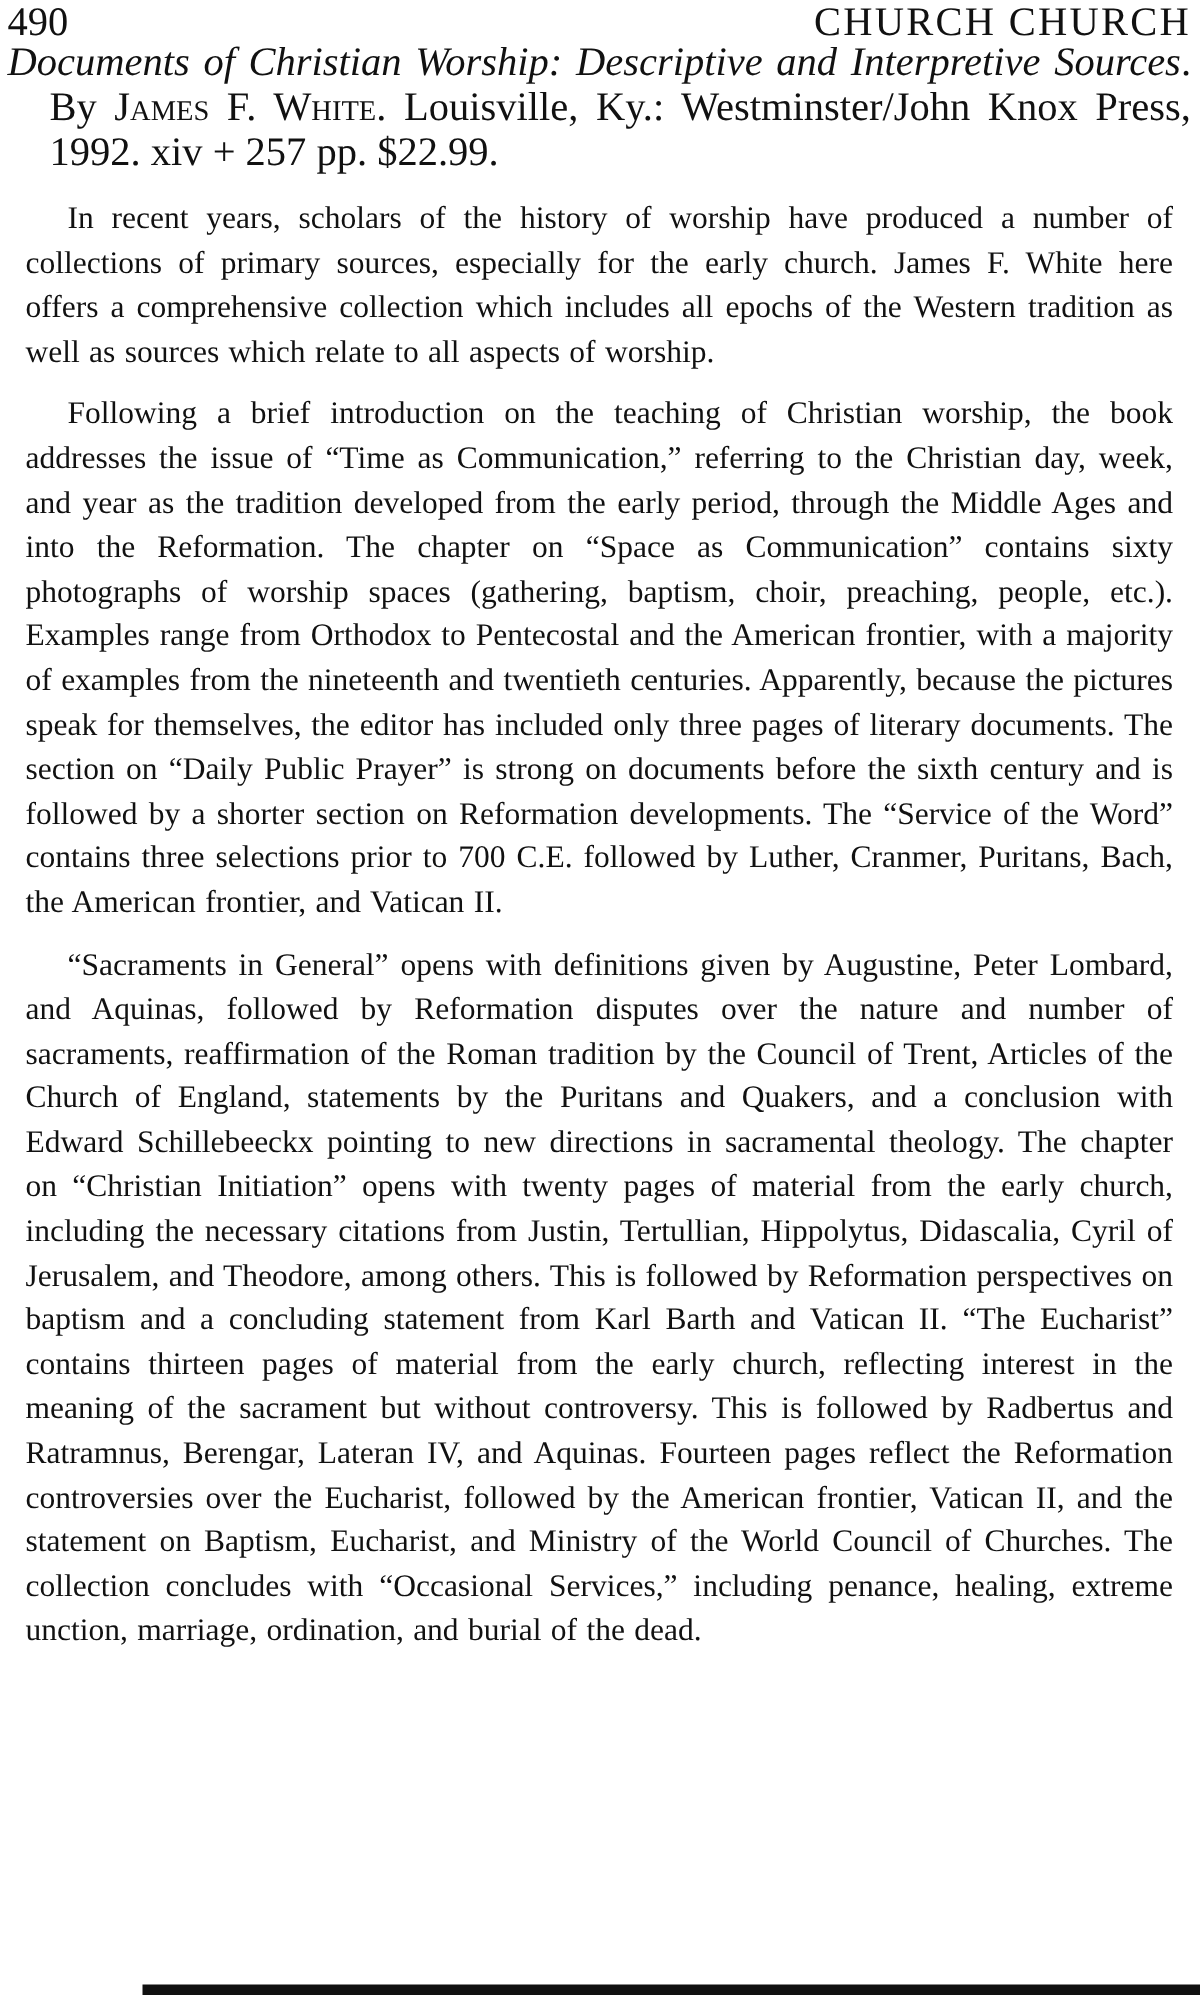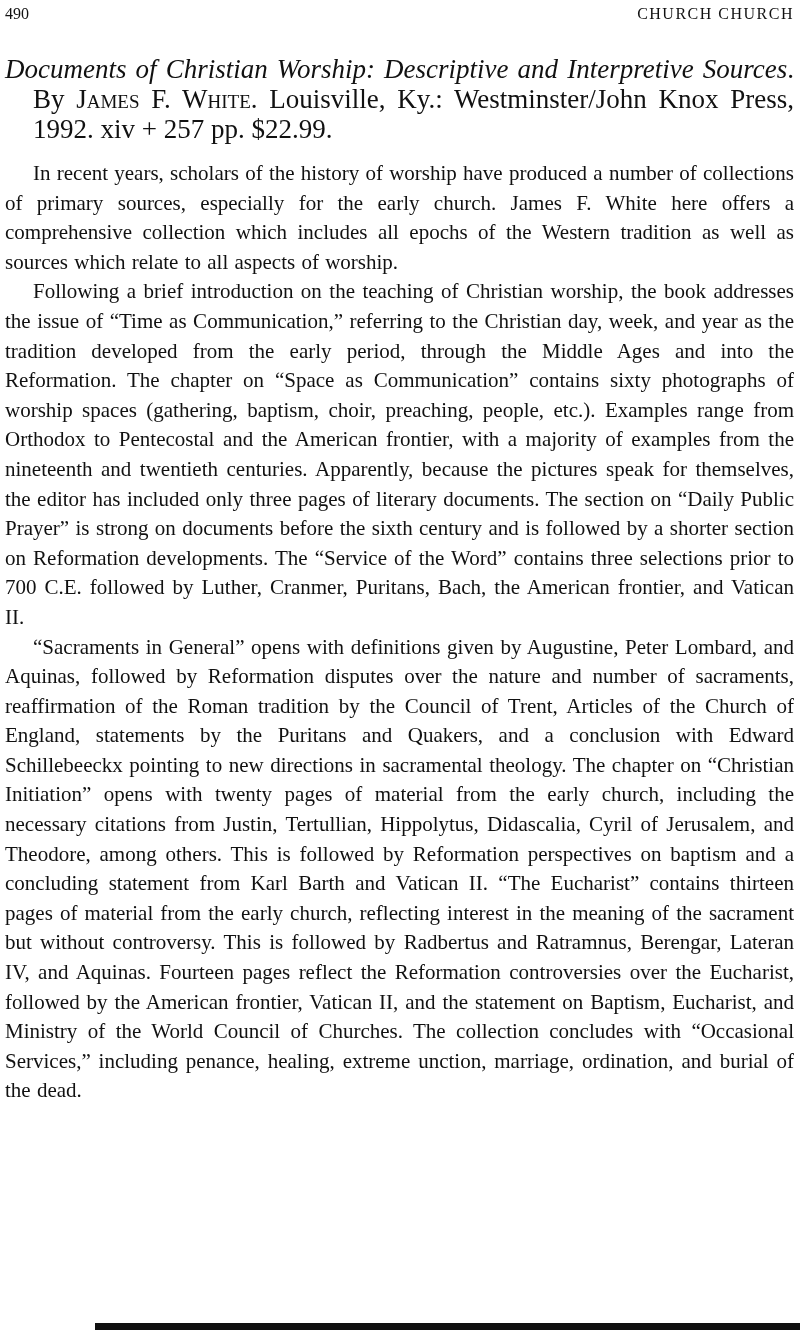--- a/index.html
+++ b/index.html
@@ -15,23 +15,22 @@
     padding: 2px 6px 0 5px;
     background: #ffffff;
     color: #111111;
     font-family: "Liberation Serif", "DejaVu Serif", serif;
     overflow: hidden;
   }
   .page-header {
     display: flex;
     justify-content: space-between;
     align-items: flex-start;
-    font-size: 16px;
+    font-size: 27px;
     line-height: 24px;
-    margin-bottom: 28px;
   }
   .page-number {
     font-weight: normal;
   }
   .journal-title {
     letter-spacing: 1.5px;
     font-weight: normal;
   }
   .citation {
     font-size: 27px;
@@ -41,21 +40,21 @@
     text-align: justify;
     margin-bottom: 15px;
   }
   .cit-title {
     font-style: italic;
   }
   .smallcaps {
     font-variant: small-caps;
   }
   .review-body p {
-    margin: 0;
+    margin: 12px;
     font-size: 21px;
     line-height: 29.6px;
     text-indent: 28px;
     text-align: justify;
     word-spacing: 1px;
   }
   .cutoff-bar {
     position: absolute;
     left: 95px;
     right: 0;

